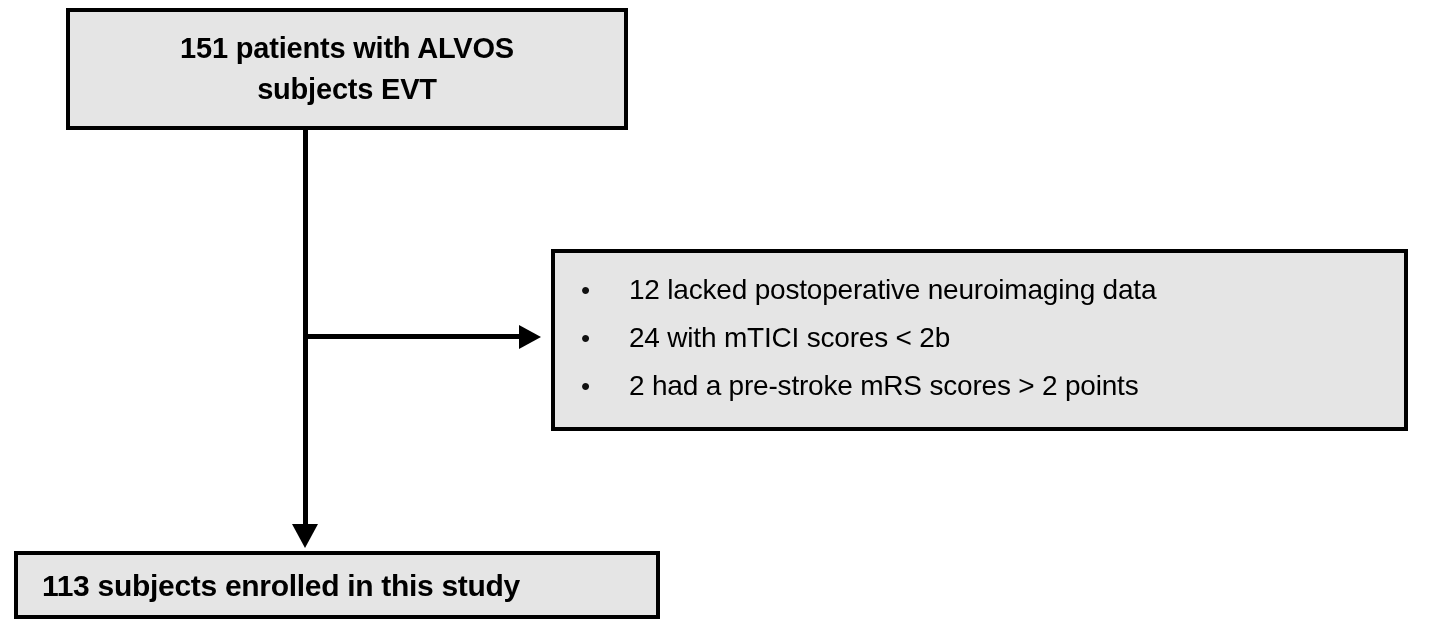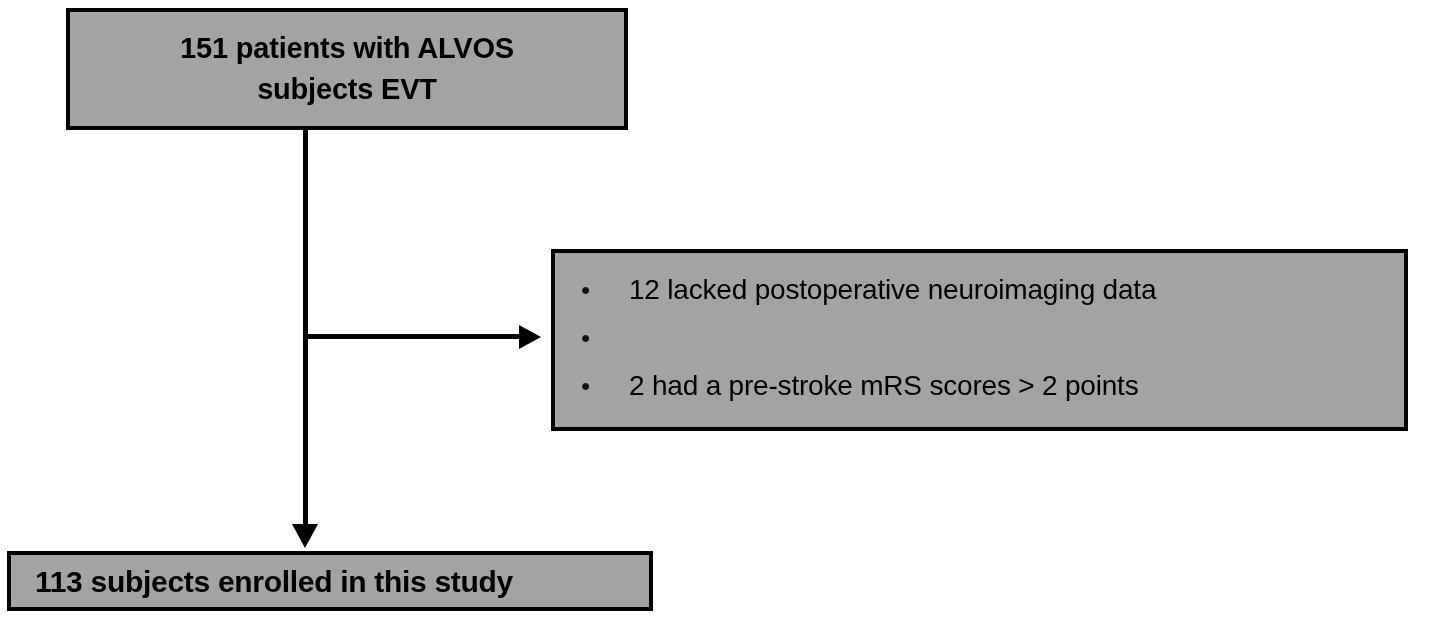--- a/index.html
+++ b/index.html
@@ -15,21 +15,21 @@
     width: 1429px;
     height: 631px;
     background: #ffffff;
     overflow: hidden;
   }
 
   .box {
     position: absolute;
     box-sizing: border-box;
     border: 4px solid #000000;
-    background: #a3a3a3;
+    background: #e5e5e5;
     display: flex;
     flex-direction: column;
     justify-content: center;
   }
 
   
   #box-top {
     left: 66px;
     top: 8px;
     width: 562px;
@@ -75,24 +75,24 @@
     font-size: 28px;
     font-weight: normal;
     color: #000000;
     line-height: 48px;
     letter-spacing: -0.2px;
     white-space: nowrap;
   }
 
   
   #box-bottom {
-    left: 7px;
+    left: 14px;
     top: 551px;
     width: 646px;
-    height: 60px;
+    height: 68px;
     align-items: flex-start;
   }
   #box-bottom .line {
     font-size: 30px;
     font-weight: bold;
     color: #000000;
     line-height: 1.1;
     letter-spacing: -0.3px;
     white-space: nowrap;
     padding-left: 24px;
@@ -161,20 +161,21 @@
   <div class="hline" id="hline-branch"></div>
   <div class="arrow-right" id="arrow-right-branch"></div>
 
   <div class="box" id="box-exclusions">
     <div class="bullet-row">
       <span class="bullet-dot">•</span>
       <span class="bullet-text">12 lacked postoperative neuroimaging data</span>
     </div>
     <div class="bullet-row">
       <span class="bullet-dot">•</span>
+      <span class="bullet-text">24 with mTICI scores &lt; 2b</span>
     </div>
     <div class="bullet-row">
       <span class="bullet-dot">•</span>
       <span class="bullet-text">2 had a pre-stroke mRS scores &gt; 2 points</span>
     </div>
   </div>
 
   <div class="box" id="box-bottom">
     <div class="line">113 subjects enrolled in this study</div>
   </div>

